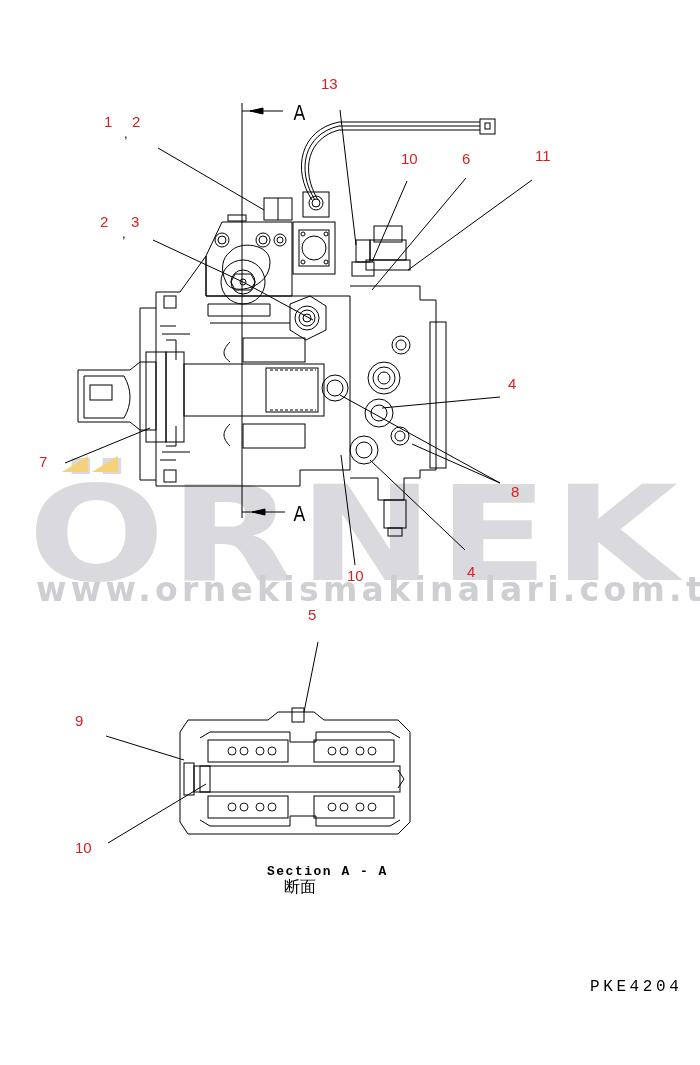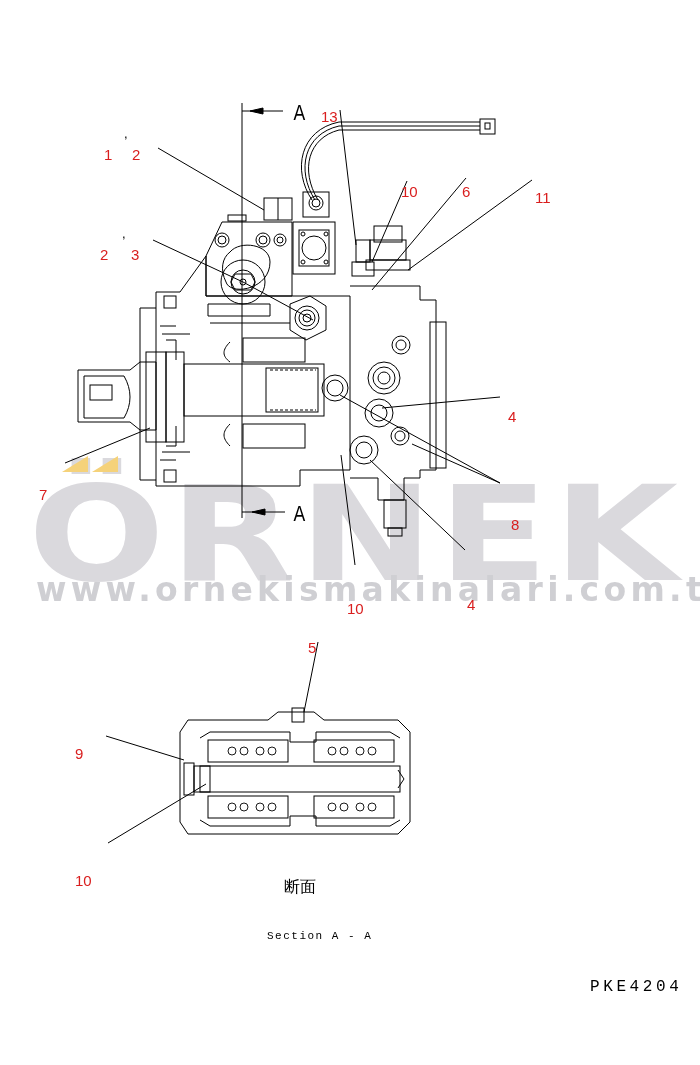--- a/index.html
+++ b/index.html
@@ -1,25 +1,25 @@
 <!DOCTYPE html>
 <html><head>
   <meta charset="utf-8">
   <style>
     html, body { margin: 0; padding: 0; background: #ffffff; }
     body { width: 700px; height: 1065px; position: relative; overflow: hidden; font-family: "Liberation Sans", sans-serif; }
     #canvas { position: absolute; left: 0; top: 0; width: 700px; height: 1065px; }
     .wm-big { position: absolute; left: 28px; top: 468px; font-family: "DejaVu Sans", sans-serif; font-weight: bold; font-size: 132px; letter-spacing: 4px; color: #dad9dd; line-height: 1; z-index: 0; transform: scaleX(1.22); transform-origin: left top; }
     .wm-url { position: absolute; left: 36px; top: 573px; font-family: "DejaVu Sans", sans-serif; font-weight: bold; font-size: 33px; letter-spacing: 4.3px; color: #cfcfd3; z-index: 0; line-height: 1; }
     svg.drawing { position: absolute; left: 0; top: 0; z-index: 1; }
-    .callout { position: absolute; color: #d91e1e; font-family: "Liberation Sans", sans-serif; font-size: 15px; z-index: 2; line-height: 1; margin-top: 33px; }
+    .callout { position: absolute; color: #d91e1e; font-family: "Liberation Sans", sans-serif; font-size: 15px; z-index: 2; line-height: 1; }
     .comma { position: absolute; color: #000; font-size: 13px; z-index: 2; }
     .section-letter { position: absolute; font-family: "Liberation Sans", sans-serif; font-size: 22px; color: #000; z-index: 2; line-height: 1; transform: scaleX(0.8); }
     .caption-jp { position: absolute; left: 284px; top: 865px; font-size: 16px; color: #000; z-index: 2; margin-top: 12px; }
-    .caption { position: absolute; left: 267px; top: 930px; font-family: "Liberation Mono", monospace; font-size: 11px; letter-spacing: 1.5px; color: #000; z-index: 2; }
+    .caption { position: absolute; left: 267px; top: 864px; font-family: "Liberation Mono", monospace; font-size: 13px; letter-spacing: 1.5px; color: #000; z-index: 2; font-weight: bold; }
     .code { position: absolute; left: 590px; top: 978px; font-family: "Liberation Mono", monospace; font-size: 16px; letter-spacing: 3.6px; color: #000; z-index: 2; }
   </style>
 </head>
 <body>
 
 <div id="canvas">
 
   <div class="wm-big">ÖRNEK</div>
   <div class="wm-url">www.ornekismakinalari.com.tr</div>
 
@@ -174,21 +174,21 @@
 
   <div class="section-letter" style="left:292px; top:102px;">A</div>
   <div class="section-letter" style="left:292px; top:503px;">A</div>
 
   <div class="callout" style="left:321px; top:76px;">13</div>
   <div class="callout" style="left:104px; top:114px;">1</div>
   <div class="comma" style="left:124px; top:126px;">,</div>
   <div class="callout" style="left:132px; top:114px;">2</div>
   <div class="callout" style="left:401px; top:151px;">10</div>
   <div class="callout" style="left:462px; top:151px;">6</div>
-  <div class="callout" style="left:535px; top:157px;">11</div>
+  <div class="callout" style="left:535px; top:148px;">11</div>
   <div class="callout" style="left:100px; top:214px;">2</div>
   <div class="comma" style="left:122px; top:226px;">,</div>
   <div class="callout" style="left:131px; top:214px;">3</div>
   <div class="callout" style="left:508px; top:376px;">4</div>
   <div class="callout" style="left:39px; top:454px;">7</div>
   <div class="callout" style="left:511px; top:484px;">8</div>
   <div class="callout" style="left:347px; top:568px;">10</div>
   <div class="callout" style="left:467px; top:564px;">4</div>
   <div class="callout" style="left:308px; top:607px;">5</div>
   <div class="callout" style="left:75px; top:713px;">9</div>

